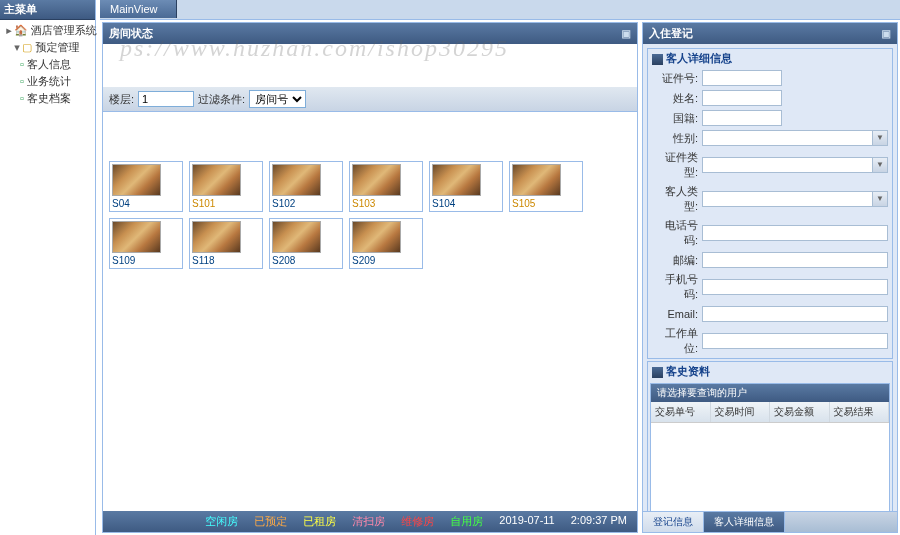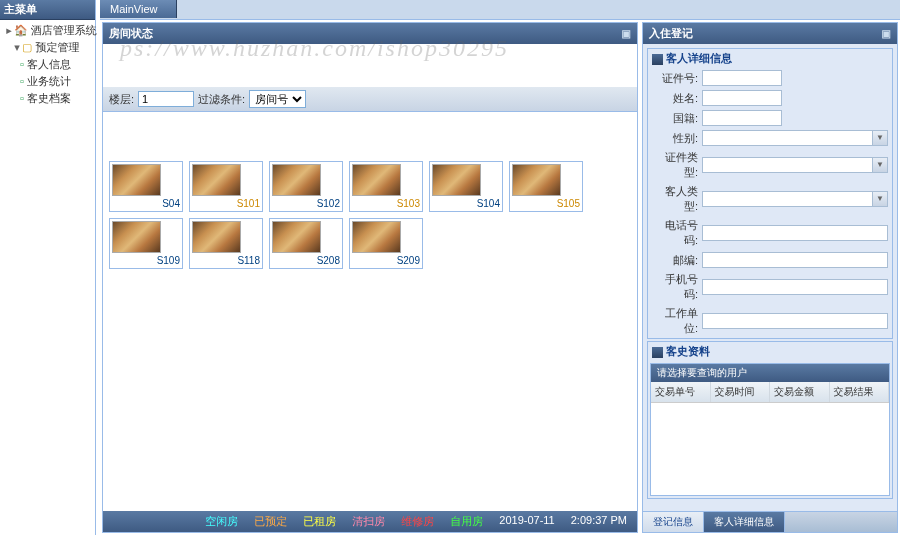--- a/index.html
+++ b/index.html
@@ -27,21 +27,21 @@
 .room-panel { flex: 1; display: flex; flex-direction: column; border: 1px solid #99bbe8; margin: 2px; gap: 43px; }
 .panel-header { background: linear-gradient(#5a7aa3, #3e5a82); color: #fff; padding: 3px 6px; font-weight: bold; display: flex; justify-content: space-between; align-items: center; }
 .panel-header .tool { color: #cde; cursor: pointer; font-size: 10px; }
 
 .toolbar { background: linear-gradient(#e0e8f0, #c8d4e4); padding: 3px 6px; border-bottom: 1px solid #99bbe8; display: flex; align-items: center; gap: 4px; }
 .toolbar label { color: #333; }
 .toolbar input[type=text] { border: 1px solid #7eadd9; padding: 1px 3px; }
 .toolbar select { border: 1px solid #7eadd9; padding: 1px; background: #fff; }
 
 .room-grid { flex: 1; background: #fff; padding: 6px; display: flex; flex-wrap: wrap; align-content: flex-start; gap: 6px; overflow: auto; }
-.room-card { width: 74px; text-align: right; border: 1px solid #99bbe8; padding: 2px; background: #fff; cursor: pointer; }
+.room-card { width: 74px; text-align: left; border: 1px solid #99bbe8; padding: 2px; background: #fff; cursor: pointer; }
 .room-img { width: 49px; height: 32px; background: linear-gradient(135deg, #6b4a2a 0%, #c89050 30%, #e0b878 50%, #b87840 70%, #5a3a20 100%); border: 1px solid #aaa; }
 .room-num { color: #004080; padding-top: 2px; font-size: 10px; }
 .room-num.occ { color: #cc8800; }
 
 .status-bar { background: linear-gradient(#5a7aa3, #3e5a82); color: #fff; padding: 3px 6px; display: flex; justify-content: flex-end; gap: 8px; font-size: 10px; }
 .status-bar span { padding: 0 4px; }
 .st-green { color: #4f4; } .st-orange { color: #fa4; } .st-yellow { color: #ff4; } .st-pink { color: #f8a; } .st-red { color: #f44; } .st-cyan { color: #4ff; }
 
 
 .checkin { width: 256px; display: flex; flex-direction: column; border: 1px solid #99bbe8; margin: 2px; }
@@ -206,20 +206,24 @@
             </div>
           <div class="form-row">
               <label>邮编:</label>
               <input type="text" style="">
             </div>
           <div class="form-row">
               <label>手机号码:</label>
               <input type="text" style="">
             </div>
           <div class="form-row">
+              <label>Email:</label>
+              <input type="text" style="">
+            </div>
+          <div class="form-row">
               <label>工作单位:</label>
               <input type="text" style="">
             </div>
         </div>
 
         <div class="fieldset">
           <div class="fieldset-title"><span class="disk"></span><span>客史资料</span></div>
           <div class="history-panel">
             <div class="history-header">请选择要查询的用户</div>
             <div class="history-grid">

